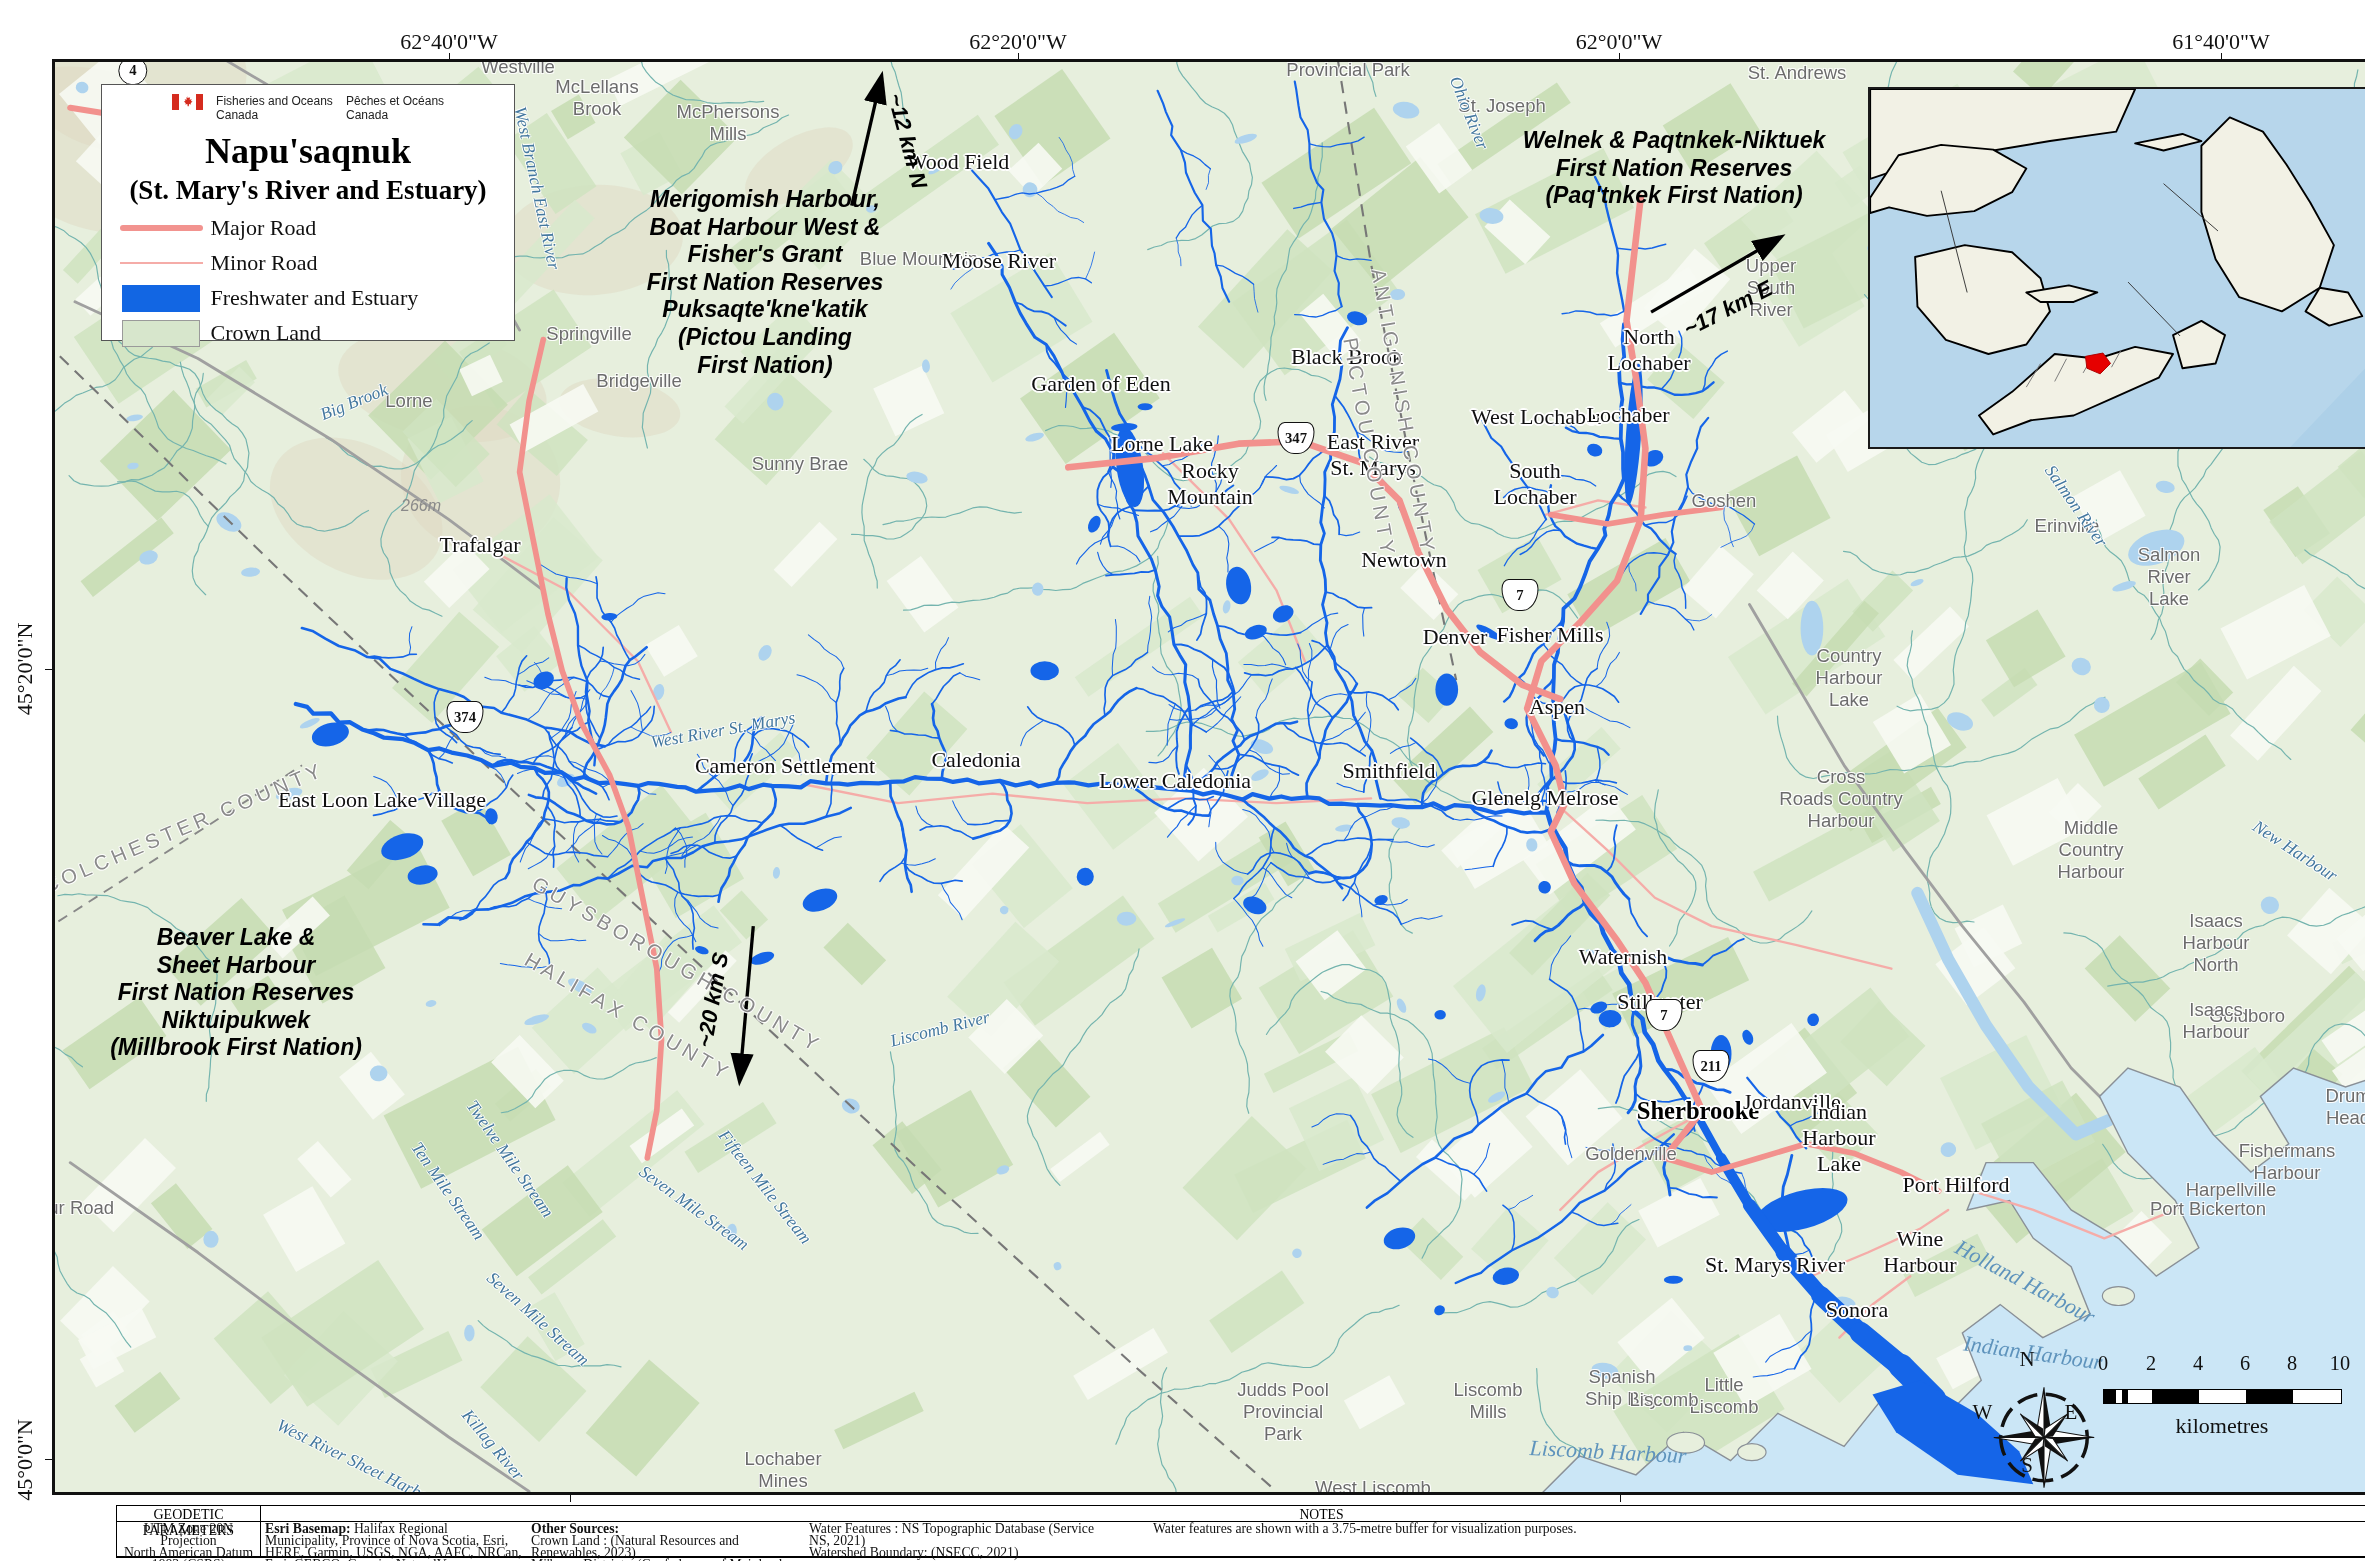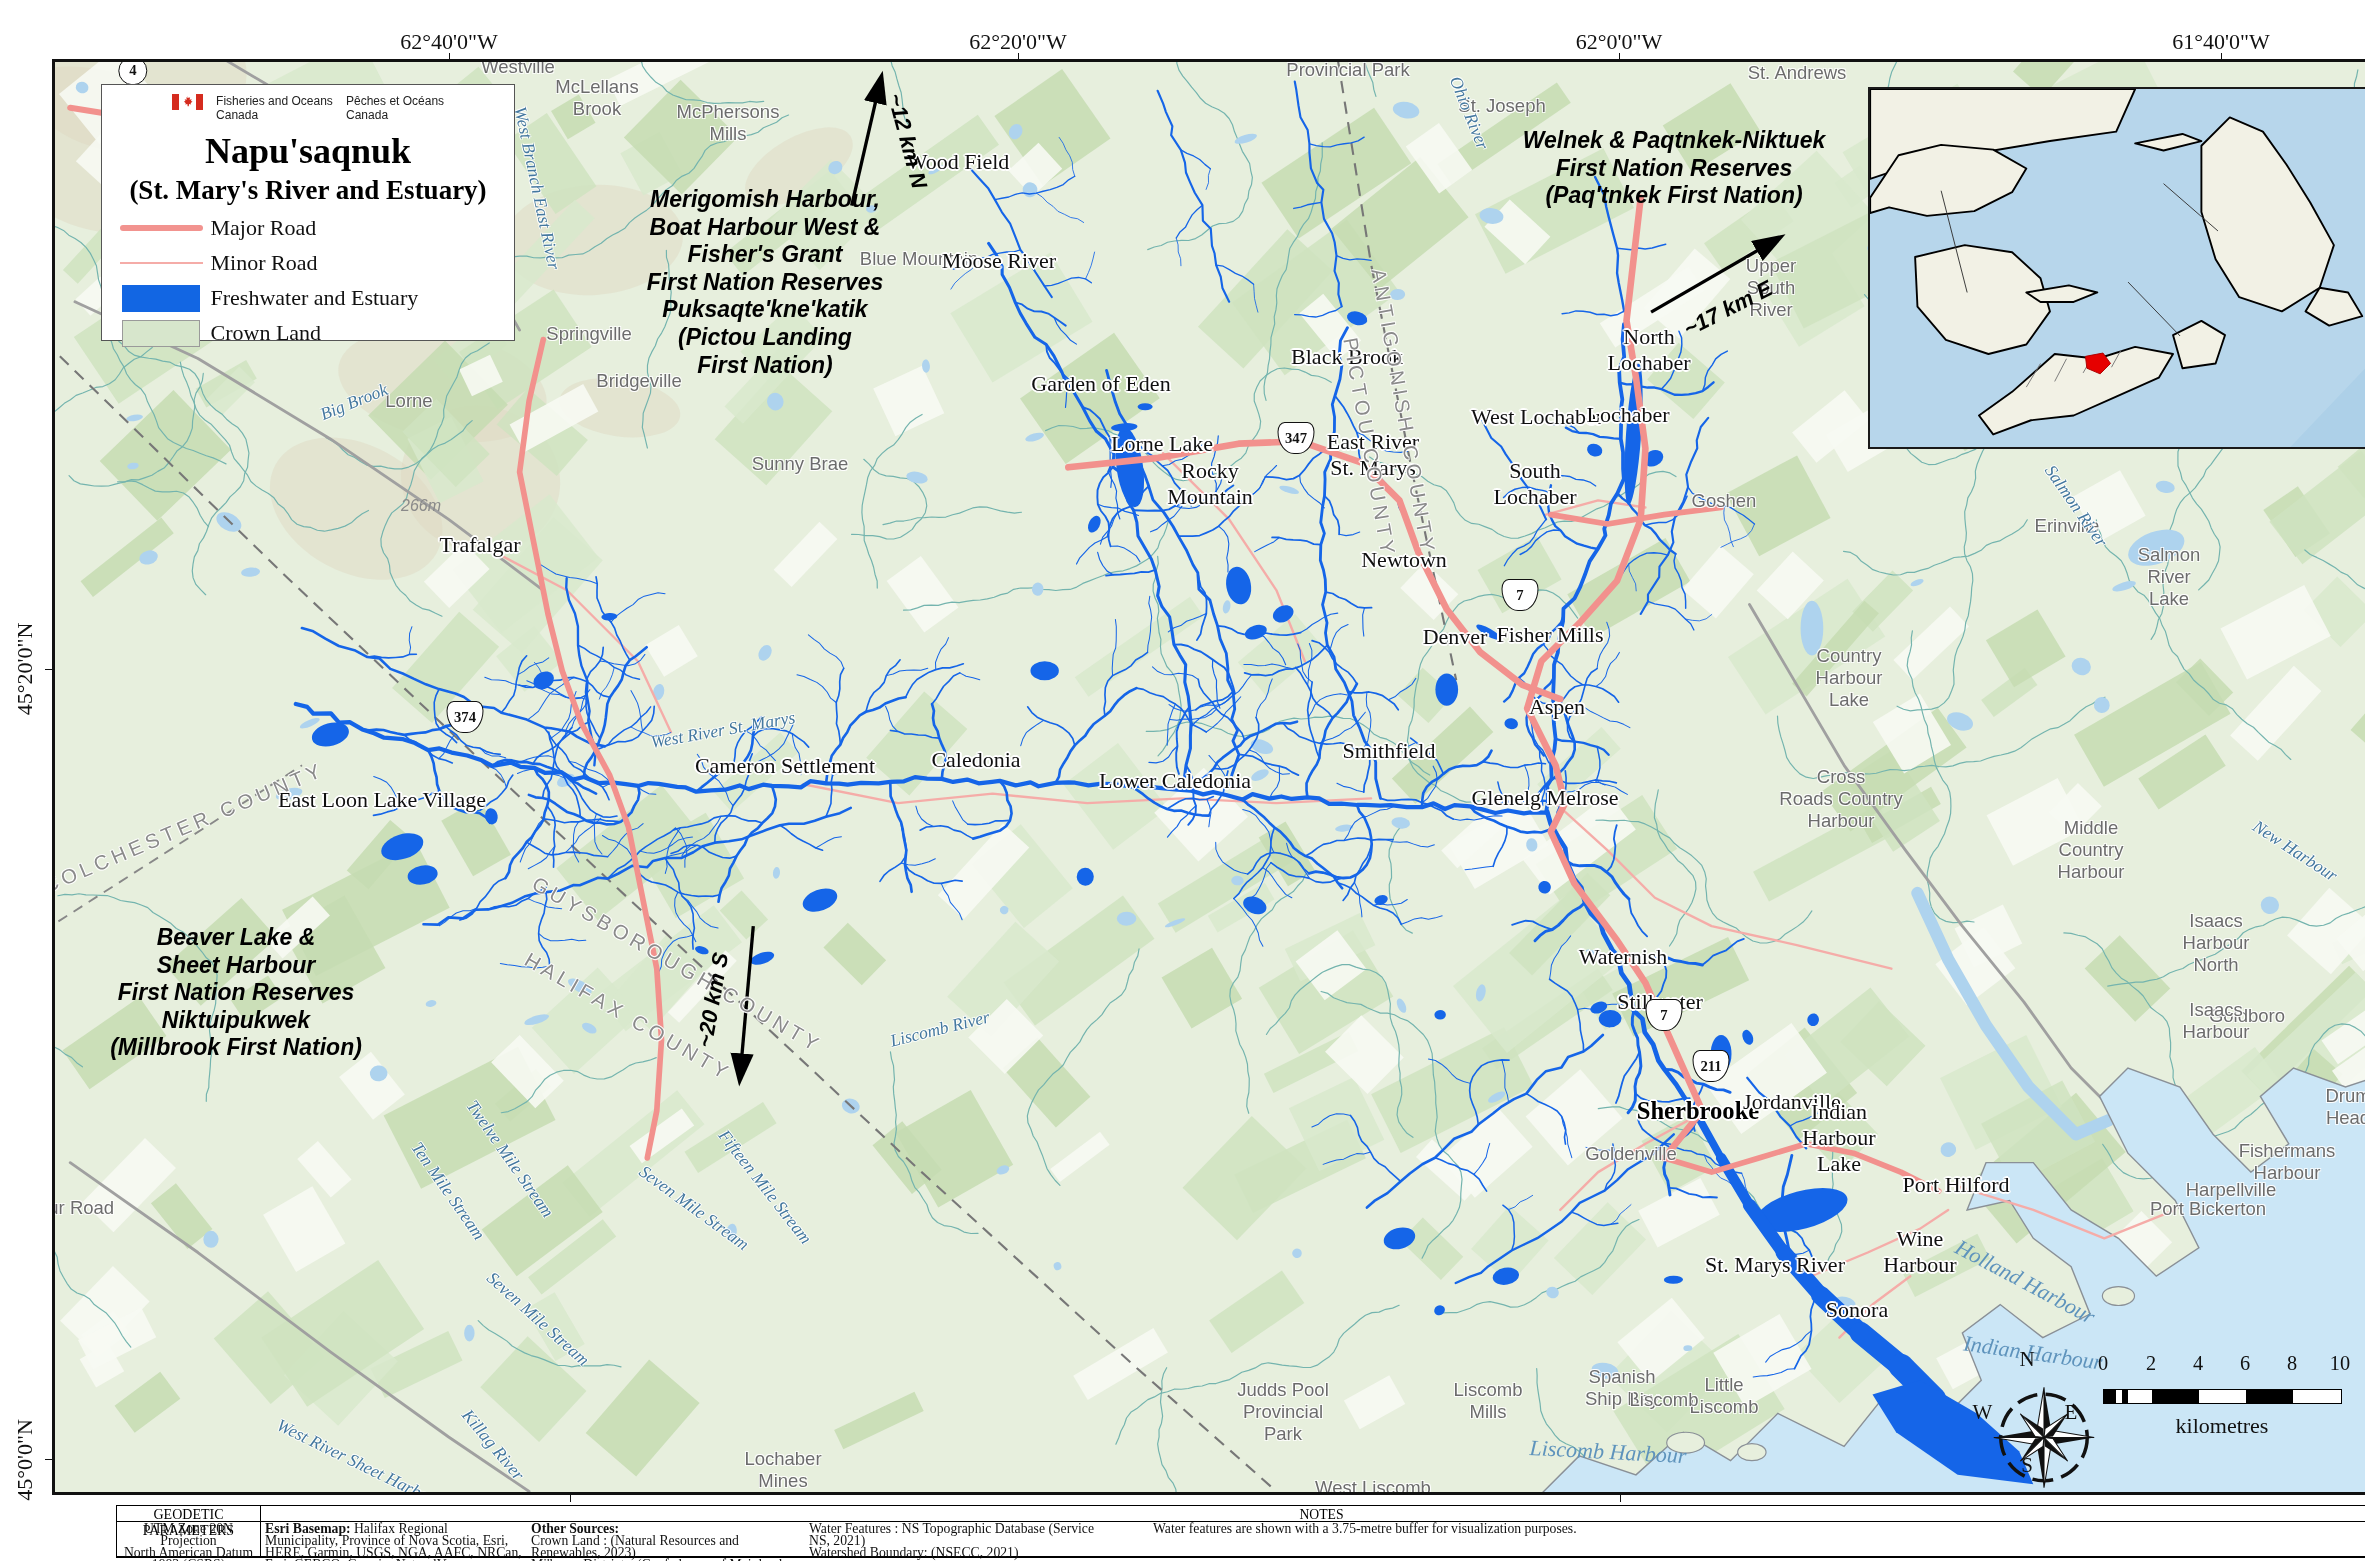--- a/index.html
+++ b/index.html
@@ -982,21 +982,21 @@
 Lochaber</div>
           <div class="lbl community halo" style="left: 1405px; top: 561px;">Newtown</div>
           <div class="lbl community halo" style="left: 1456px; top: 638px;">Denver</div>
           <div class="lbl community halo" style="left: 1551px; top: 636px;">Fisher Mills</div>
           <div class="lbl community halo" style="left: 1558px; top: 708px;">Aspen</div>
           <div class="lbl community halo" style="left: 481px; top: 546px;">Trafalgar</div>
           <div class="lbl community halo" style="left: 383px; top: 801px;">East Loon Lake Village</div>
           <div class="lbl community halo" style="left: 786px; top: 767px;">Cameron Settlement</div>
           <div class="lbl community halo" style="left: 977px; top: 761px;">Caledonia</div>
           <div class="lbl community halo" style="left: 1159px; top: 782px; padding-left: 34px;">Lower Caledonia</div>
-          <div class="lbl community halo" style="left: 1390px; top: 752px;">Smithfield</div>
+          <div class="lbl community halo" style="left: 1390px; top: 772px;">Smithfield</div>
           <div class="lbl community halo" style="left: 1546px; top: 799px;">Glenelg Melrose</div>
           <div class="lbl community halo" style="left: 1624px; top: 958px;">Waternish</div>
           <div class="lbl community halo" style="left: 1661px; top: 1003px;">Stillwater</div>
           <div class="lbl community-bold halo" style="left: 1699px; top: 1112px;">Sherbrooke</div>
           <div class="lbl community halo" style="left: 1793px; top: 1103px;">Jordanville</div>
           <div class="lbl community halo" style="left: 1840px; top: 1139px;">Indian
 Harbour
 Lake</div>
           <div class="lbl community halo" style="left: 1957px; top: 1186px;">Port Hilford</div>
           <div class="lbl community halo" style="left: 1921px; top: 1253px;">Wine

